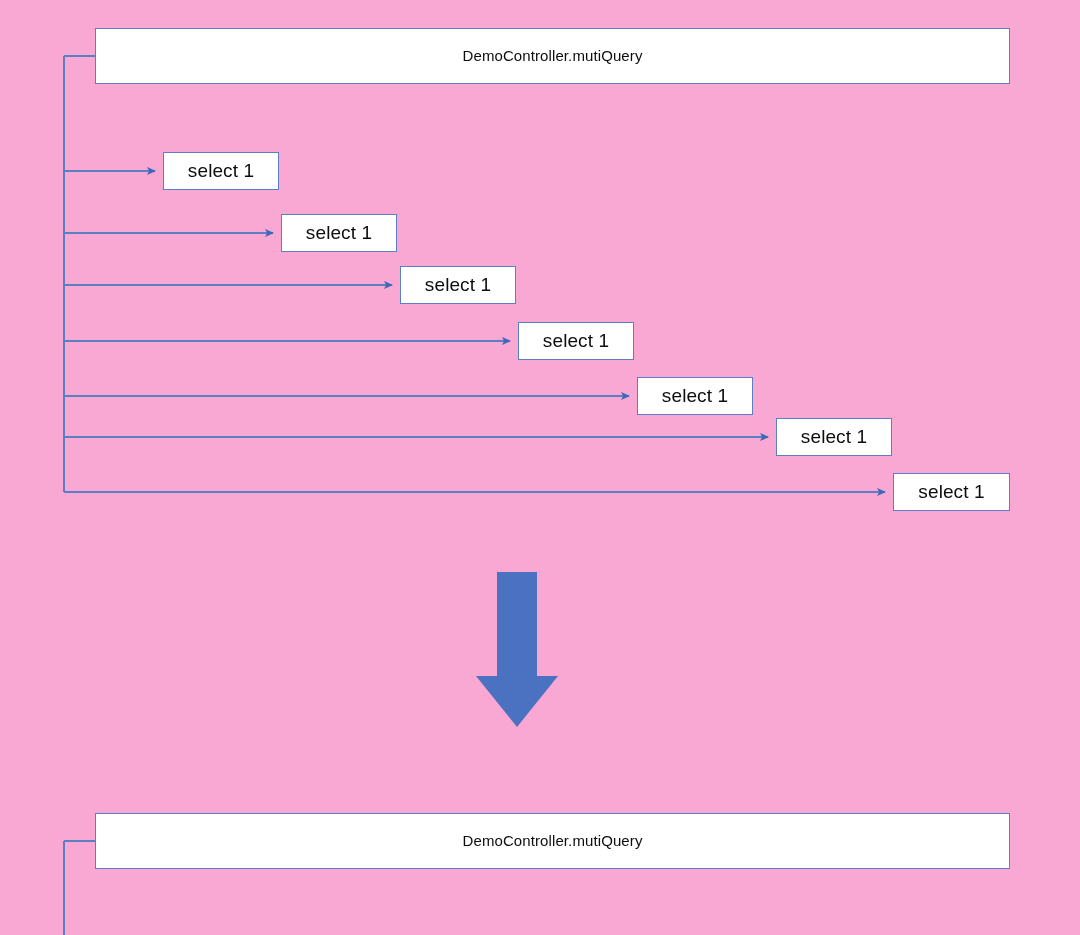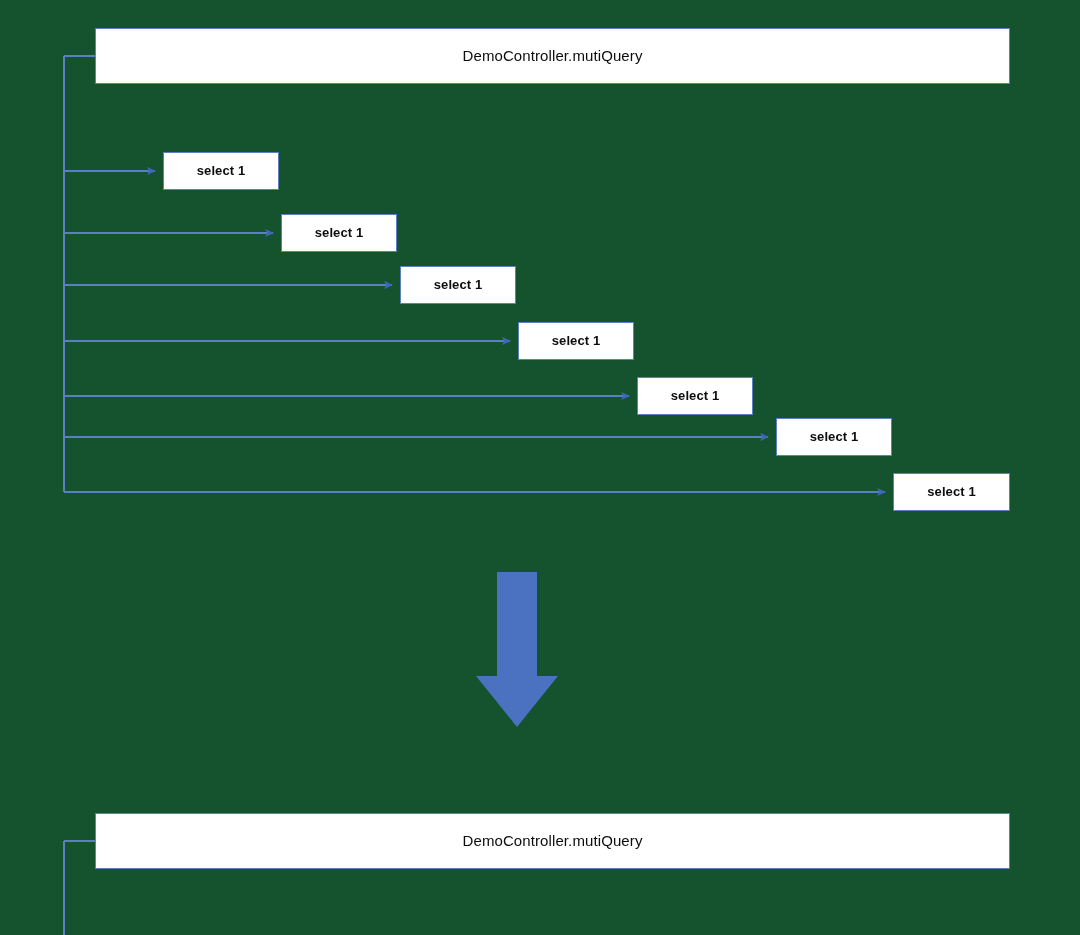--- a/index.html
+++ b/index.html
@@ -10,21 +10,21 @@
   body {
     width: 1080px;
     height: 935px;
     font-family: "Liberation Sans", sans-serif;
     overflow: hidden;
   }
   #canvas {
     position: relative;
     width: 1080px;
     height: 935px;
-    background: #14532d;
+    background: #f9a8d4;
   }
   .svg-layer {
     position: absolute;
     left: 0;
     top: 0;
     width: 1080px;
     height: 935px;
   }
   .node-box {
     position: absolute;
@@ -38,22 +38,21 @@
     font-size: 14.5px;
     line-height: 1.2;
     letter-spacing: 0.1px;
     font-family: "Liberation Sans", sans-serif;
     z-index: 3;
   }
   .title-box {
     font-size: 15px;
   }
   .select-box {
-    font-size: 13px;
-    font-weight: bold;
+    font-size: 19px;
   }
 </style>
 </head>
 <body>
 
 <div id="canvas">
 
   <svg class="svg-layer" viewBox="0 0 1080 935" xmlns="http://www.w3.org/2000/svg">
     <defs>
       <marker id="arrowHead" markerWidth="9" markerHeight="9" refX="8" refY="4.5" orient="auto" markerUnits="userSpaceOnUse">

